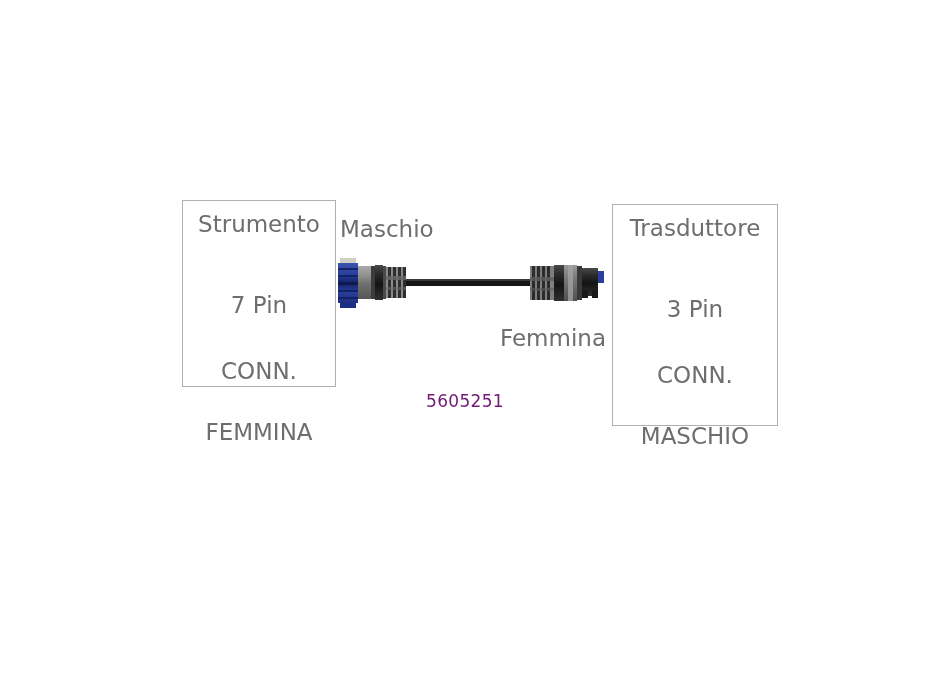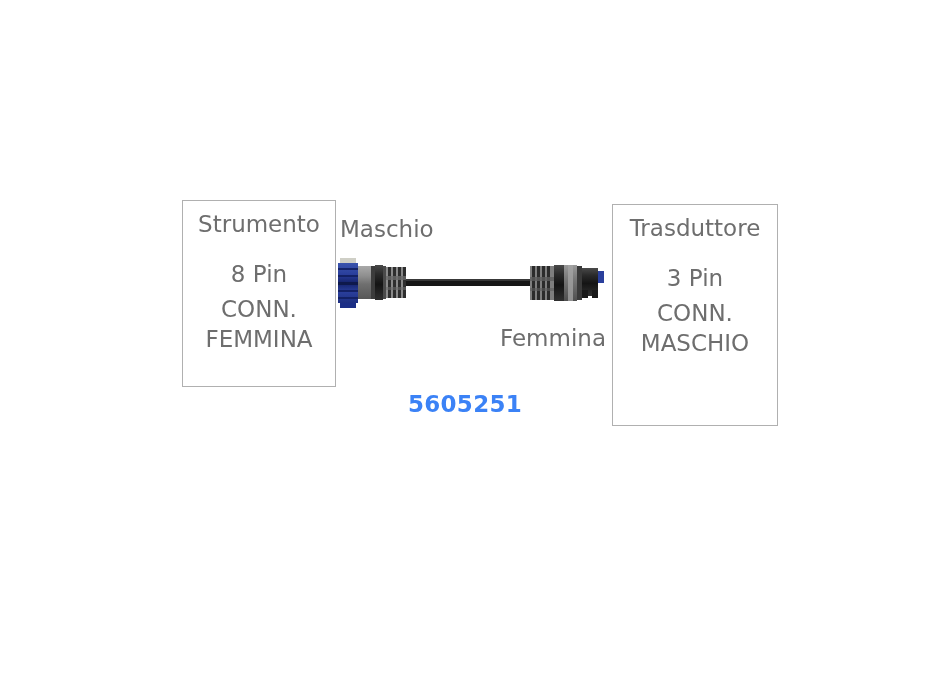--- a/index.html
+++ b/index.html
@@ -24,20 +24,21 @@
     position: absolute;
     box-sizing: border-box;
     border: 1px solid #b0b0b0;
     background: #ffffff;
     display: flex;
     flex-direction: column;
     align-items: center;
     color: #6e6e6e;
     font-family: "DejaVu Sans", sans-serif;
     font-weight: 400;
+    gap: 31px;
   }
   #box-instrument {
     left: 182px;
     top: 200px;
     width: 154px;
     height: 187px;
     padding-top: 9px;
   }
   #box-transducer {
     left: 612px;
@@ -85,23 +86,23 @@
   #label-maschio { left: 340px; top: 215px; }
   #label-femmina { left: 500px; top: 324px; }
 
   
   #part-number {
     position: absolute;
     left: 380px;
     top: 391px;
     width: 170px;
     text-align: center;
-    color: #3b82f6;
-    font-size: 23px;
-    font-weight: 700;
+    color: #701a75;
+    font-size: 17px;
+    font-weight: 400;
     font-family: "DejaVu Sans", sans-serif;
     letter-spacing: 0.3px;
     white-space: nowrap;
   }
 
   
   #cable-assembly {
     position: absolute;
     left: 330px;
     top: 252px;
@@ -110,21 +111,21 @@
   }
   #cable-assembly svg { display: block; }
 </style>
 </head>
 <body>
 
 <div id="canvas">
 
   <div class="label-box" id="box-instrument">
     <div class="box-title">Strumento</div>
-    <div class="box-pins">8 Pin</div>
+    <div class="box-pins">7 Pin</div>
     <div class="box-conn">CONN.</div>
     <div class="box-conn-2">FEMMINA</div>
   </div>
 
   <div class="label-box" id="box-transducer">
     <div class="box-title">Trasduttore</div>
     <div class="box-pins">3 Pin</div>
     <div class="box-conn">CONN.</div>
     <div class="box-conn-2">MASCHIO</div>
   </div>

